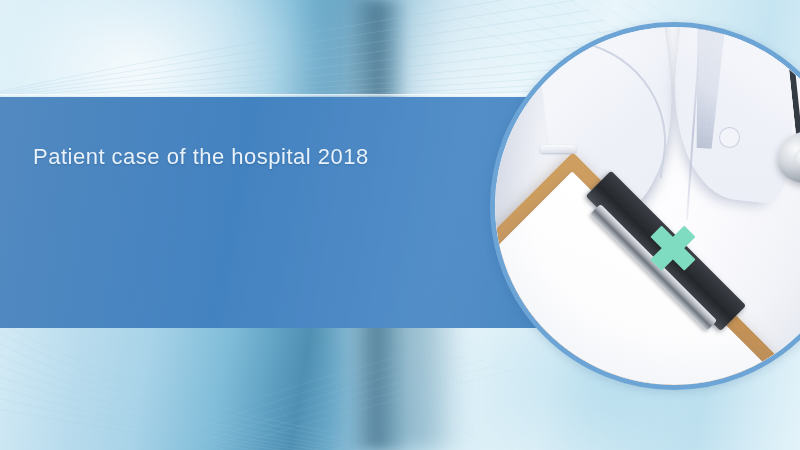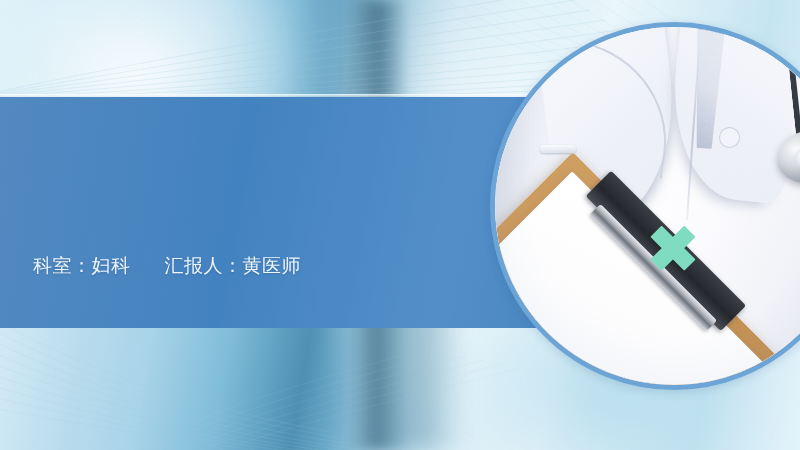--- a/index.html
+++ b/index.html
@@ -451,20 +451,18 @@
 
       <div class="green-cross">
         <i></i>
         <b></b>
       </div>
     </div>
     <div class="photo-vignette"></div>
   </div>
 
   <div class="text-wrap">
-
-
-    <div class="meta-line">
-      <span>科室：</span><span>妇科</span><span class="meta-gap"></span><span>汇报人：</span><span>黄医师</span>
-    </div>
+    <div class="eng-line">Patient case of the hospital 2018</div>
+
+
   </div>
 
 </div>
 
 </body></html>

